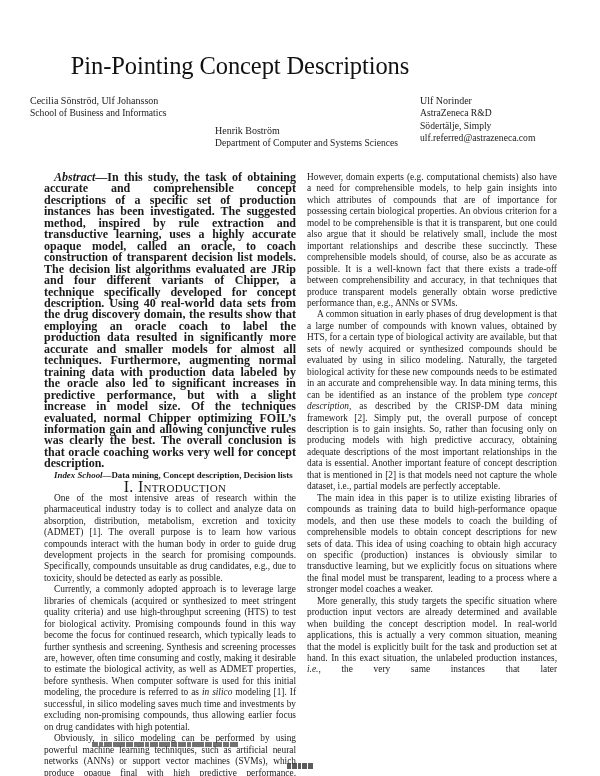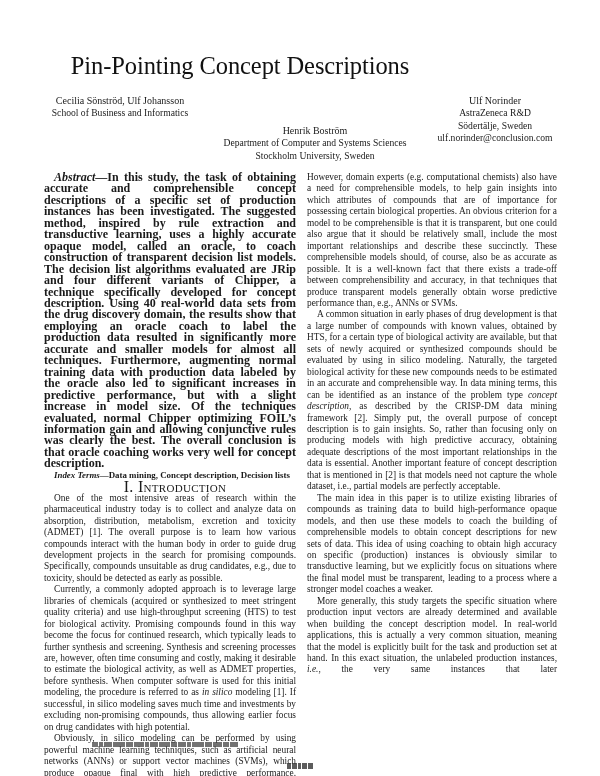--- a/index.html
+++ b/index.html
@@ -9,21 +9,21 @@
       color: #1a1a1a;
     }
     .title {
       position: absolute; left: 0; top: 52px; width: 480px;
       text-align: center; font-size: 24.5px; letter-spacing: -0.1px;
       color: #111;
     }
     .authors {
       position: absolute; top: 95px; left: 30px; width: 540px;
       display: flex; justify-content: space-between;
-      font-size: 9.6px; line-height: 12.3px; text-align: center;
+      font-size: 9.6px; line-height: 12.3px; text-align: left;
     }
     .author { display: flex; flex-direction: column; }
     .author .name { font-size: 10px; }
     .author.a1 { width: 180px; margin-left: 0; }
     .author.a2 { width: 200px; margin-top: 30px; }
     .author.a3 { width: 150px; }
 
     .col {
       position: absolute; top: 172px; width: 252px;
       font-size: 9.35px; line-height: 11.45px; text-align: justify;
@@ -62,33 +62,32 @@
   <div class="title">Pin-Pointing Concept Descriptions</div>
 
   <div class="authors">
     <div class="author a1">
       <span class="name">Cecilia Sönströd, Ulf Johansson</span>
       <span>School of Business and Informatics</span>
     </div>
     <div class="author a2">
       <span class="name">Henrik Boström</span>
       <span>Department of Computer and Systems Sciences</span>
-      <span>Stockholm University, Sweden</span>
     </div>
     <div class="author a3">
       <span class="name">Ulf Norinder</span>
       <span>AstraZeneca R&amp;D</span>
-      <span>Södertälje, Sweden</span>
-      <span>ulf.norinder@conclusion.com</span>
+      <span>Södertälje, Simply</span>
+      <span>ulf.referred@astrazeneca.com</span>
     </div>
   </div>
 
   <div class="col left">
     <p class="abstract"><span class="lab">Abstract</span><span>—</span><span>In this study, the task of obtaining accurate and comprehensible concept descriptions of a specific set of production instances has been investigated. The suggested method, inspired by rule extraction and transductive learning, uses a highly accurate opaque model, called an oracle, to coach construction of transparent decision list models. The decision list algorithms evaluated are JRip and four different variants of Chipper, a technique specifically developed for concept description. Using 40 real-world data sets from the drug discovery domain, the results show that employing an oracle coach to label the production data resulted in significantly more accurate and smaller models for almost all techniques. Furthermore, augmenting normal training data with production data labeled by the oracle also led to significant increases in predictive performance, but with a slight increase in model size. Of the techniques evaluated, normal Chipper optimizing FOIL’s information gain and allowing conjunctive rules was clearly the best. The overall conclusion is that oracle coaching works very well for concept description.</span></p>
-    <p class="index-terms"><span class="lab">Index Terms</span><span>—</span><span>Data mining, Concept description, Decision lists</span></p>
+    <p class="index-terms"><span class="lab">Index School</span><span>—</span><span>Data mining, Concept description, Decision lists</span></p>
 
     <p class="section-head"><span>I.</span> <span class="sc">Introduction</span></p>
 
     <p>One of the most intensive areas of research within the pharmaceutical industry today is to collect and analyze data on absorption, distribution, metabolism, excretion and toxicity (ADMET) [1]. The overall purpose is to learn how various compounds interact with the human body in order to guide drug development projects in the search for promising compounds. Specifically, compounds unsuitable as drug candidates, e.g., due to toxicity, should be detected as early as possible.</p>
     <p><span>Currently, a commonly adopted approach is to leverage large libraries of chemicals (acquired or synthesized to meet stringent quality criteria) and use high-throughput screening (HTS) to test for biological activity. Promising compounds found in this way become the focus for continued research, which typically leads to further synthesis and screening. Synthesis and screening processes are, however, often time consuming and costly, making it desirable to estimate the biological activity, as well as ADMET properties, before synthesis. When computer software is used for this initial modeling, the procedure is referred to as </span><em>in silico</em><span> modeling [1]. If successful, in silico modeling saves much time and investments by excluding non-promising compounds, thus allowing earlier focus on drug candidates with high potential.</span></p>
     <p style="text-align-last: justify;">Obviously, in silico modeling can be performed by using powerful machine learning techniques, such as artificial neural networks (ANNs) or support vector machines (SVMs), which produce opaque final with high predictive performance.</p>
   </div>
 
   <div class="col right">
     <p class="noindent">However, domain experts (e.g. computational chemists) also have a need for comprehensible models, to help gain insights into which attributes of compounds that are of importance for possessing certain biological properties. An obvious criterion for a model to be comprehensible is that it is transparent, but one could also argue that it should be relatively small, include the most important relationships and describe these succinctly. These comprehensible models should, of course, also be as accurate as possible. It is a well-known fact that there exists a trade-off between comprehensibility and accuracy, in that techniques that produce transparent models generally obtain worse predictive performance than, e.g., ANNs or SVMs.</p>

